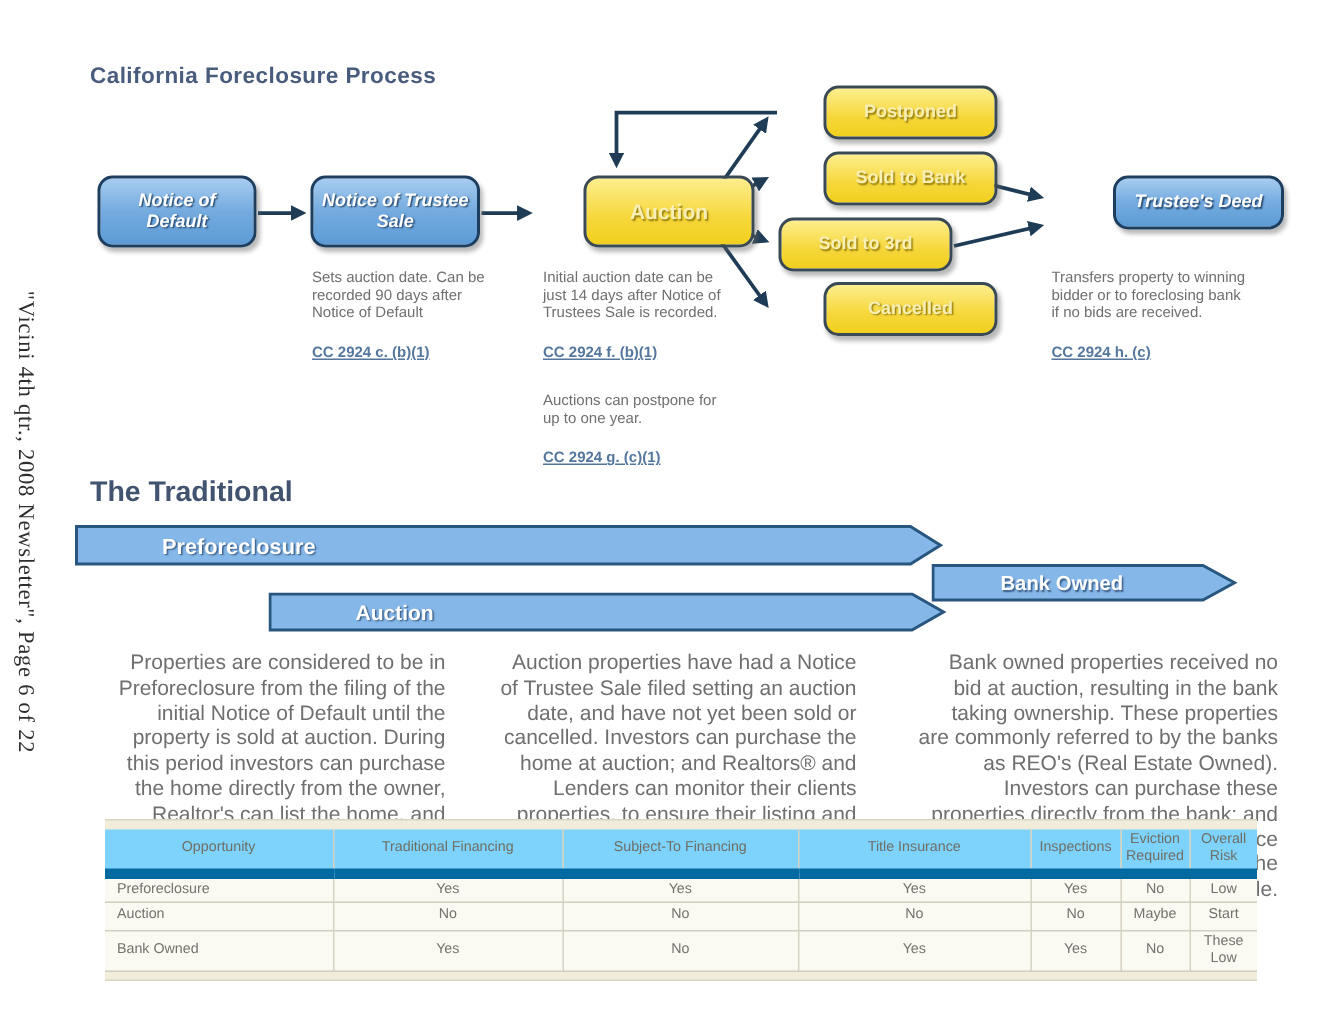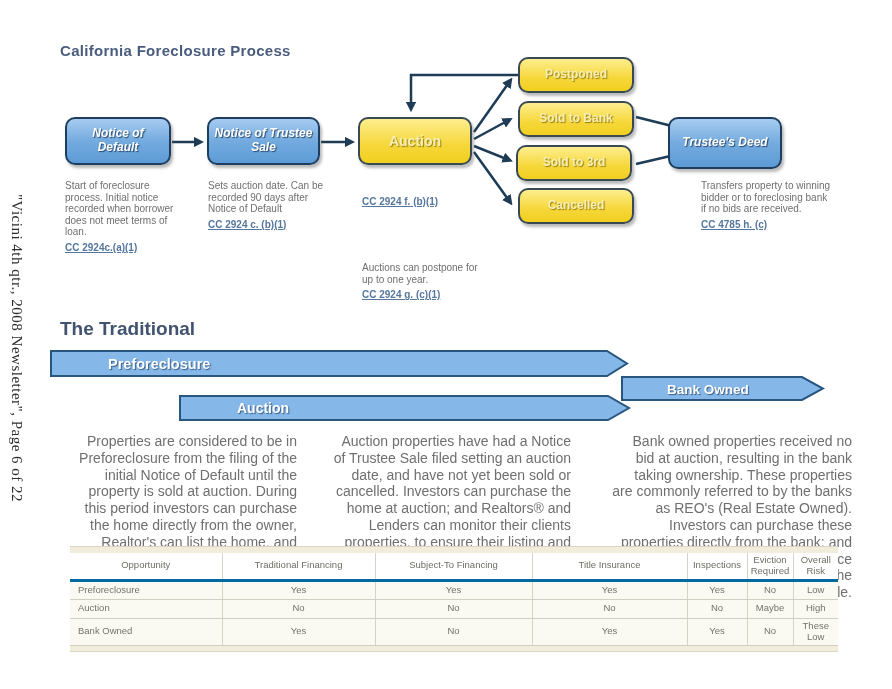--- a/index.html
+++ b/index.html
@@ -30,36 +30,37 @@
   .fc-blue {
     background:linear-gradient(180deg,#a7ccf0 0%,#74abdf 50%,#5d9bd6 100%);
     border:2px solid #1d3e5e; color:#ffffff; font-size:12px;
     text-shadow:1px 1px 1px rgba(25,55,90,0.85);
     font-style:italic;
   }
   .fc-yellow {
     background:linear-gradient(180deg,#fdee8e 0%,#f6d73a 60%,#f1cf1e 100%);
     border:2px solid #3a4a55; color:#f8efb5; font-size:12px;
     text-shadow:1px 1px 1px rgba(140,115,10,0.9);
+    margin-left:31px;
   }
   #box-nd   { left:65px;  top:117px; width:106px; height:48px; }
   #box-nts  { left:207px; top:117px; width:113px; height:48px; }
   #box-auc  { left:358px; top:117px; width:114px; height:48px; font-size:14px; }
   #box-post { left:518px; top:57px;  width:116px; height:36px; }
   #box-bank { left:518px; top:101px; width:116px; height:36px; }
-  #box-3rd  { left:516px; top:145px; width:116px; height:36px; }
+  #box-3rd  { left:488px; top:145px; width:116px; height:36px; }
   #box-canc { left:518px; top:188px; width:116px; height:36px; }
-  #box-deed { left:668px; top:117px; width:114px; height:52px; }
+  #box-deed { left:742px; top:117px; width:114px; height:36px; }
   #flow-arrows { position:absolute; left:0; top:0; pointer-events:none; }
   .note {
     position:absolute; font-size:10px; line-height:1.16; color:#6f6f6f;
   }
   .cite {
     color:#55779e; font-weight:bold; text-decoration:underline; cursor:pointer;
-    display:inline-block; margin-top:4px;
+    display:inline-block; margin-top:15px;
   }
   #note-nd   { left:65px;  top:180px; width:115px; }
   #note-nts  { left:208px; top:180px; width:124px; }
   #note-auc1 { left:362px; top:180px; width:122px; }
   #note-auc2 { left:362px; top:262px; width:122px; }
   #note-deed { left:701px; top:180px; width:132px; }
   #more-info {
     position:absolute; left:520px; top:256px; width:128px;
     font-size:10px; line-height:1.25; font-weight:bold; color:#4d6e90;
     text-decoration:underline; cursor:pointer;
@@ -82,21 +83,21 @@
     position:absolute; left:70px; top:546px; width:768px;
     background:#f1edda; padding:6px 0 5px 0;
     border-top:1px solid #d8d5c6; border-bottom:1px solid #d8d5c6;
   }
   table.opp { border-collapse:collapse; table-layout:fixed; width:768px; }
   table.opp th, table.opp td {
     border-left:1px solid #d6d3c4; border-right:1px solid #d6d3c4;
     font-size:9.5px; color:#73736d; text-align:center; vertical-align:middle;
     padding:2px 2px; font-weight:normal; line-height:1.15;
   }
-  table.opp th { background:#ffffff; color:#6e6e66; height:26px; border-bottom:3px solid #0369a1; }
+  table.opp th { background:#7dd3fc; color:#6e6e66; height:26px; border-bottom:7px solid #0369a1; }
   table.opp td { background:#fbfaf2; height:19px; border-bottom:1px solid #d2cfc2; }
   table.opp tr td:first-child, table.opp tr th:first-child { border-left:none; }
   table.opp tr td:last-child,  table.opp tr th:last-child  { border-right:none; }
   table.opp td.cell-left { text-align:left; padding-left:8px; }
   .col-1 { width:152px; } .col-2 { width:153px; } .col-3 { width:157px; }
   .col-4 { width:155px; } .col-5 { width:60px; }  .col-6 { width:46px; }
   .col-7 { width:45px; }
 </style>
 </head>
 <body>
@@ -128,39 +129,35 @@
 
   <div class="fc-box fc-blue" id="box-nd">Notice of Default</div>
   <div class="fc-box fc-blue" id="box-nts">Notice of Trustee Sale</div>
   <div class="fc-box fc-yellow" id="box-auc">Auction</div>
   <div class="fc-box fc-yellow" id="box-post">Postponed</div>
   <div class="fc-box fc-yellow" id="box-bank">Sold to Bank</div>
   <div class="fc-box fc-yellow" id="box-3rd">Sold to 3rd</div>
   <div class="fc-box fc-yellow" id="box-canc">Cancelled</div>
   <div class="fc-box fc-blue" id="box-deed">Trustee's Deed</div>
 
-  <div class="note" id="note-nd">
-    <span>Start of foreclosure process. Initial notice recorded when borrower does not meet terms of loan.</span><br>
-    <span class="cite">CC 2924c.(a)(1)</span>
-  </div>
   <div class="note" id="note-nts">
     <span>Sets auction date. Can be recorded 90 days after Notice of Default</span><br>
     <span class="cite">CC 2924 c. (b)(1)</span>
   </div>
   <div class="note" id="note-auc1">
-    <br>
+    <span>Initial auction date can be just 14 days after Notice of Trustees Sale is recorded.</span><br>
     <span class="cite">CC 2924 f. (b)(1)</span>
   </div>
   <div class="note" id="note-auc2">
     <span>Auctions can postpone for up to one year.</span><br>
     <span class="cite">CC 2924 g. (c)(1)</span>
   </div>
   <div class="note" id="note-deed">
     <span>Transfers property to winning bidder or to foreclosing bank if no bids are received.</span><br>
-    <span class="cite">CC 4785 h. (c)</span>
+    <span class="cite">CC 2924 h. (c)</span>
   </div>
 
   <div class="section-title">The Traditional</div>
 
   <svg class="bar-svg" id="bar-pre" width="579" height="28">
     <polygon points="1,1 557,1 577,13.5 557,26 1,26" fill="#85b7e8" stroke="#28567f" stroke-width="2"></polygon>
     <text class="bar-label" x="58" y="19" font-size="14.5">Preforeclosure</text>
   </svg>
   <svg class="bar-svg" id="bar-bank" width="204" height="26">
     <polygon points="1,1 181,1 202,12.5 181,24 1,24" fill="#85b7e8" stroke="#28567f" stroke-width="2"></polygon>
@@ -207,21 +204,21 @@
           <td>No</td>
           <td>Low</td>
         </tr>
         <tr>
           <td class="cell-left">Auction</td>
           <td>No</td>
           <td>No</td>
           <td>No</td>
           <td>No</td>
           <td>Maybe</td>
-          <td>High</td>
+          <td>Start</td>
         </tr>
         <tr>
           <td class="cell-left">Bank Owned</td>
           <td>Yes</td>
           <td>No</td>
           <td>Yes</td>
           <td>Yes</td>
           <td>No</td>
           <td>These Low</td>
         </tr>

